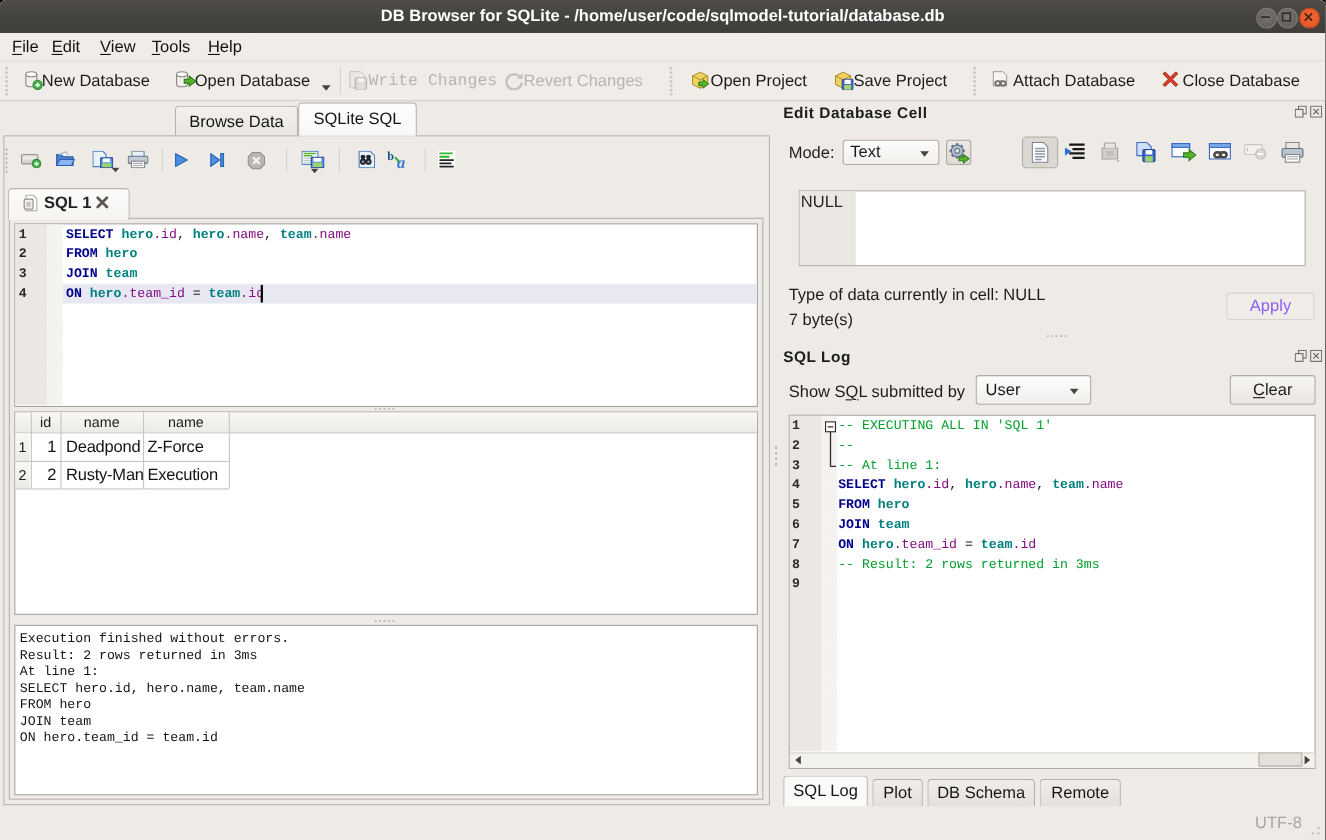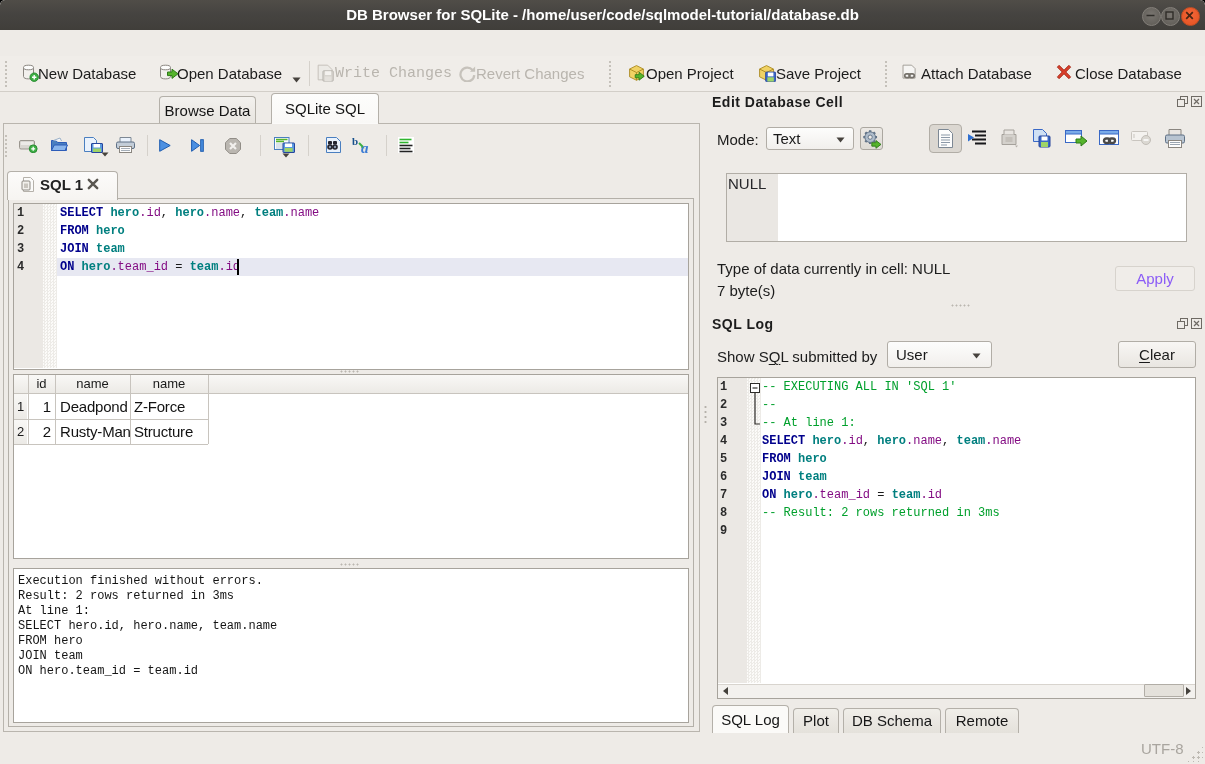--- a/index.html
+++ b/index.html
@@ -54,20 +54,27 @@
           <rect x="4" y="4" width="7" height="7" fill="none" stroke="#2f2d29" stroke-width="1.4"></rect>
         </svg>
       </div>
 <div class="wbtn" style="left:1181px;background:radial-gradient(circle at 50% 40%,#f2673a,#e4501f);border:1px solid #c64f24;">
         <svg width="15" height="15" viewBox="0 0 15 15">
           <path d="M4.2 4.2l6.6 6.6M10.8 4.2l-6.6 6.6" stroke="#4a2512" stroke-width="1.7"></path>
         </svg>
       </div>
 </div>
 
+<div class="menubar">
+<div class="menuitem" style="left:11px;"><u>F</u>ile</div>
+<div class="menuitem" style="left:47px;"><u>E</u>dit</div>
+<div class="menuitem" style="left:91px;"><u>V</u>iew</div>
+<div class="menuitem" style="left:138px;"><u>T</u>ools</div>
+<div class="menuitem" style="left:189px;"><u>H</u>elp</div>
+</div>
 
 <div class="toolbar">
 <div class="handle" style="left:4px;"></div>
 <div class="tbtext" style="left:38px;">New Database</div>
 <div class="tbtext" style="left:177px;">Open Database</div>
 <div class="tbtext dis" style="left:335px;font-family:Liberation Mono, monospace;">Write Changes</div>
 <div class="tbtext dis" style="left:476px;">Revert Changes</div>
 <div class="tbtext" style="left:646px;">Open Project</div>
 <div class="tbtext" style="left:776px;">Save Project</div>
 <div class="tbtext" style="left:921px;">Attach Database</div>
@@ -120,21 +127,21 @@
             <rect x="10.5" y="12.5" width="6" height="4.5" rx="2.2"></rect>
           </g>
         </svg>
 <svg class="abs" style="left:1056px;top:8px;" width="16" height="16" viewBox="0 0 18 18">
           <path d="M3.5 1.5L9 7l5.5-5.5 2 2L11 9l5.5 5.5-2 2L9 11l-5.5 5.5-2-2L7 9 1.5 3.5z" fill="#d93f2b" stroke="#a32615"></path>
         </svg>
 </div>
 </div>
 
 <div class="pane"></div>
-<div class="mtab" style="left:159px;top:96px;width:97px;height:27px;background:linear-gradient(#f3f1ee,#e8e5e0);border:1px solid #b4b0a9;border-bottom:none;border-radius:4px 4px 0 0;line-height:27px;">Browse Data</div>
+<div class="mtab" style="left:159px;top:96px;width:112px;height:27px;background:linear-gradient(#f3f1ee,#e8e5e0);border:1px solid #b4b0a9;border-bottom:none;border-radius:4px 4px 0 0;line-height:27px;">Browse Data</div>
 <div class="mtab" style="left:271px;top:93px;width:108px;height:30px;background:linear-gradient(#fdfdfc,#f9f8f6);border:1px solid #b4b0a9;border-bottom:none;border-radius:4px 4px 0 0;line-height:29px;">SQLite SQL</div>
 <div class="mtabcover" style="left:272px;top:123px;width:106px;height:1px;"></div>
 
 <div id="sqlicons">
 <div class="handle" style="left:4px;top:134px;height:24px;"></div>
 <svg class="abs" style="left:19px;top:139px;" width="19" height="14" viewBox="0 0 19 14">
         <rect x="0.5" y="1.5" width="15" height="8.5" rx="1.5" fill="#d9d6d1" stroke="#9a968f"></rect>
         <rect x="2" y="3" width="12" height="3" fill="#eceae7"></rect>
         <circle cx="14.2" cy="9.8" r="3.9" fill="#3faf46" stroke="#2a8c32"></circle>
         <path d="M12.2 9.8h4M14.2 7.8v4" stroke="#fff" stroke-width="1.3"></path>
@@ -260,21 +267,21 @@
 <div class="gridline" style="left:55px;top:375px;width:1px;height:69px;"></div>
 <div class="gridline" style="left:130px;top:375px;width:1px;height:69px;"></div>
 <div class="gridline" style="left:208px;top:375px;width:1px;height:69px;"></div>
 <div class="gridline" style="left:14px;top:419px;width:194px;height:1px;"></div>
 <div class="gridline" style="left:14px;top:444px;width:194px;height:1px;"></div>
 <div class="cell" style="left:28px;top:394px;width:23px;text-align:right;">1</div>
 <div class="cell" style="left:60px;top:394px;">Deadpond</div>
 <div class="cell" style="left:134px;top:394px;">Z-Force</div>
 <div class="cell" style="left:28px;top:419px;width:23px;text-align:right;line-height:26px;">2</div>
 <div class="cell" style="left:60px;top:419px;line-height:26px;">Rusty-Man</div>
-<div class="cell" style="left:134px;top:419px;line-height:26px;">Structure</div>
+<div class="cell" style="left:134px;top:419px;line-height:26px;">Execution</div>
 </div>
 
 <div class="frame" style="left:13px;top:568px;width:676px;height:155px;"></div>
 <div id="execlog">
 <div class="mono" style="position:absolute;left:18px;top:574px;line-height:15px;color:#141414;">Execution finished without errors.
 Result: 2 rows returned in 3ms
 At line 1:
 SELECT hero.id, hero.name, team.name
 FROM hero
 JOIN team

